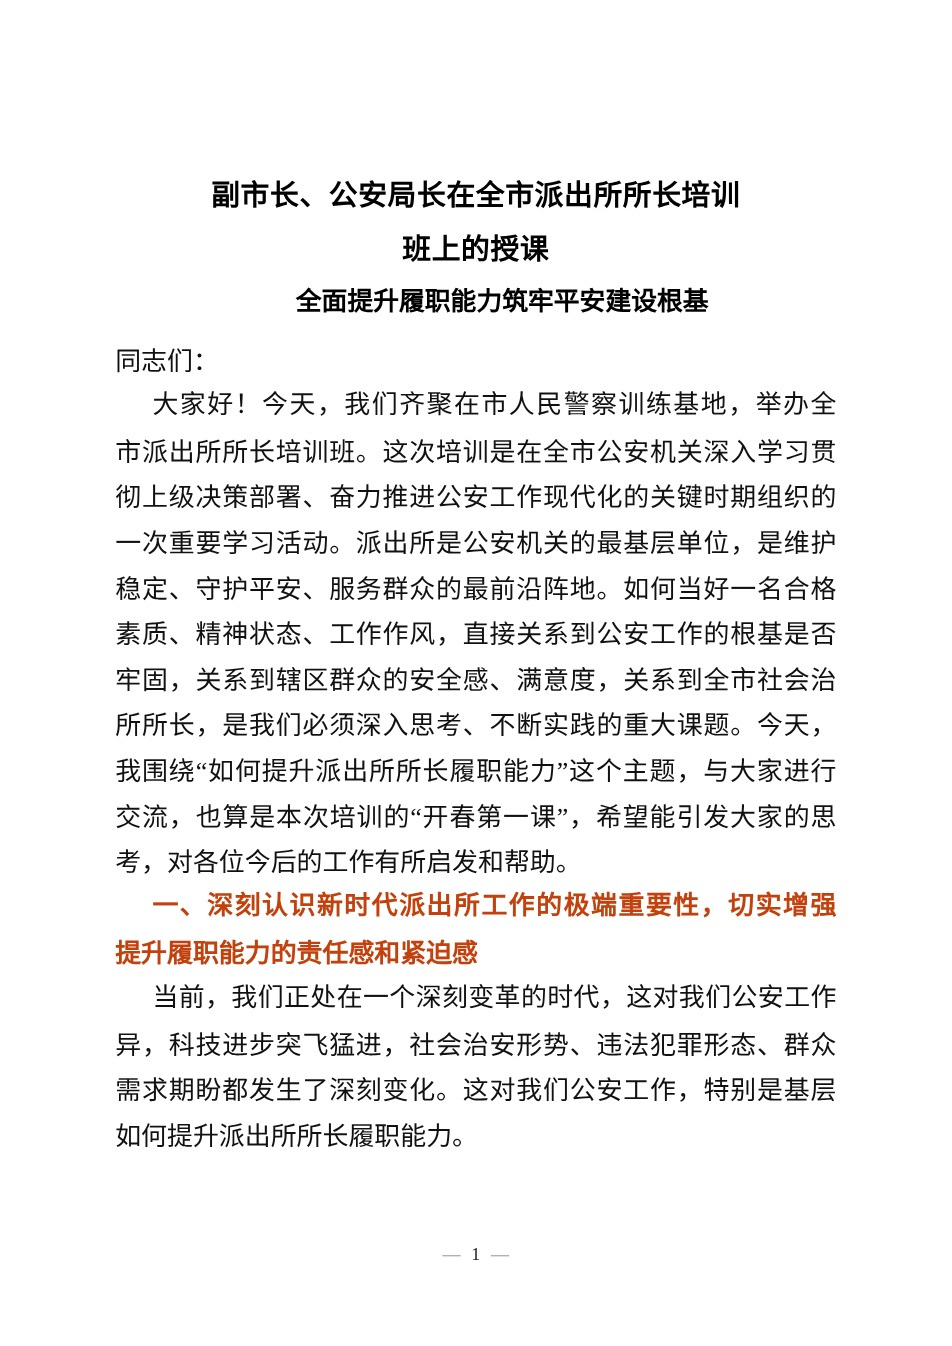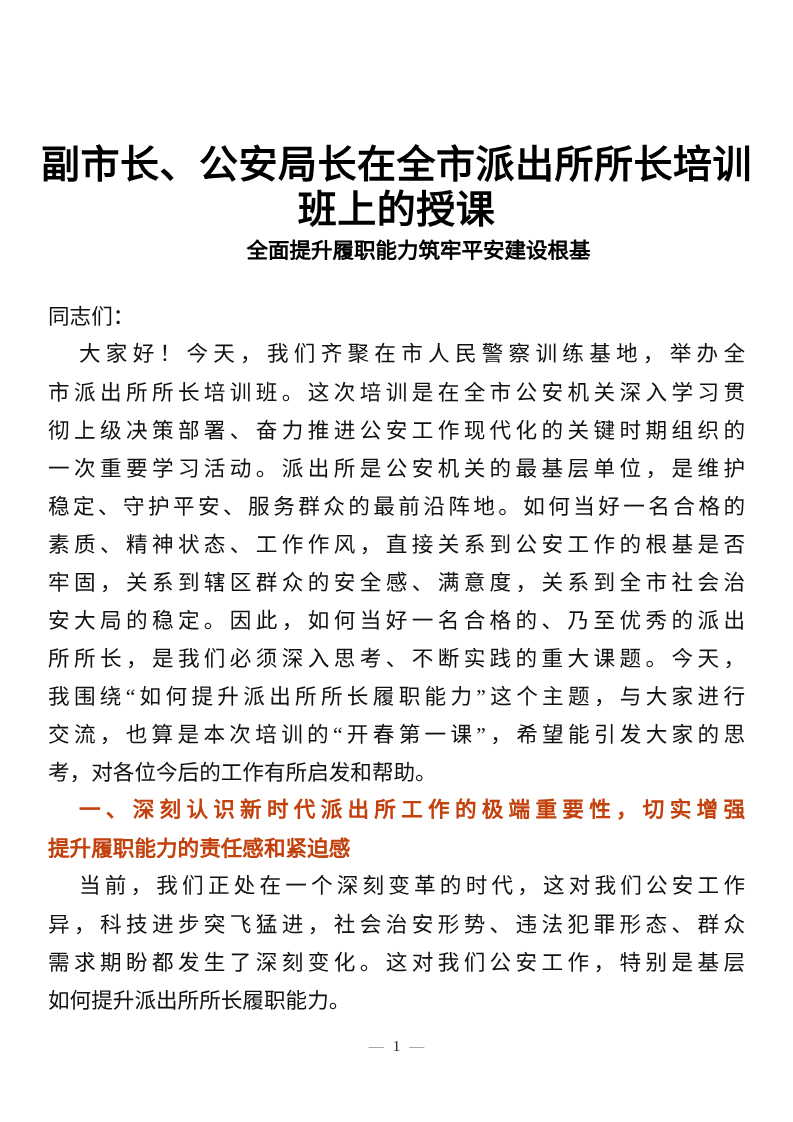--- a/index.html
+++ b/index.html
@@ -10,21 +10,21 @@
     height: 1122px;
     margin: 0 auto;
     background: #ffffff;
     color: #111111;
     font-family: "Liberation Serif", "DejaVu Serif", serif;
     overflow: hidden;
   }
   
   .title {
     padding-top: 142px;
-    font-size: 39px;
+    font-size: 24px;
     font-weight: bold;
     color: #000000;
     letter-spacing: 0.5px;
   }
   .title .line,
   .title .line.last {
     height: 45px;
     line-height: 45px;
     text-align: center;
     text-align-last: center;
@@ -36,22 +36,22 @@
     left: 22px;
     margin-top: 4px;
     font-size: 21.5px;
     font-weight: bold;
     line-height: 30px;
     text-align: center;
     color: #000000;
   }
   
   .body {
-    margin-top: 32px;
-    padding: 0 48px;
+    margin-top: 16px;
+    padding: 0 96px;
     font-size: 21.6px;
   }
   .line {
     height: 38px;
     line-height: 38px;
     text-align: justify;
     text-align-last: justify;
     overflow: hidden;
   }
   .line.last { text-align-last: left; }
@@ -88,21 +88,20 @@
     <div class="line last salutation-line">同志们：</div>
 
     <div class="para">
         <div class="line indent">大家好！今天，我们齐聚在市人民警察训练基地，举办全</div>
         <div class="line">市派出所所长培训班。这次培训是在全市公安机关深入学习贯</div>
         <div class="line">彻上级决策部署、奋力推进公安工作现代化的关键时期组织的</div>
         <div class="line">一次重要学习活动。派出所是公安机关的最基层单位，是维护</div>
         <div class="line">稳定、守护平安、服务群众的最前沿阵地。如何当好一名合格的</div>
         <div class="line">素质、精神状态、工作作风，直接关系到公安工作的根基是否</div>
         <div class="line">牢固，关系到辖区群众的安全感、满意度，关系到全市社会治</div>
-        <div class="line">安大局的稳定。因此，如何当好一名合格的、乃至优秀的派出</div>
         <div class="line">所所长，是我们必须深入思考、不断实践的重大课题。今天，</div>
         <div class="line">我围绕“如何提升派出所所长履职能力”这个主题，与大家进行</div>
         <div class="line">交流，也算是本次培训的“开春第一课”，希望能引发大家的思</div>
         <div class="line last">考，对各位今后的工作有所启发和帮助。</div>
       </div>
 
     <div class="para heading">
         <div class="line indent">一、深刻认识新时代派出所工作的极端重要性，切实增强</div>
         <div class="line last">提升履职能力的责任感和紧迫感</div>
       </div>

